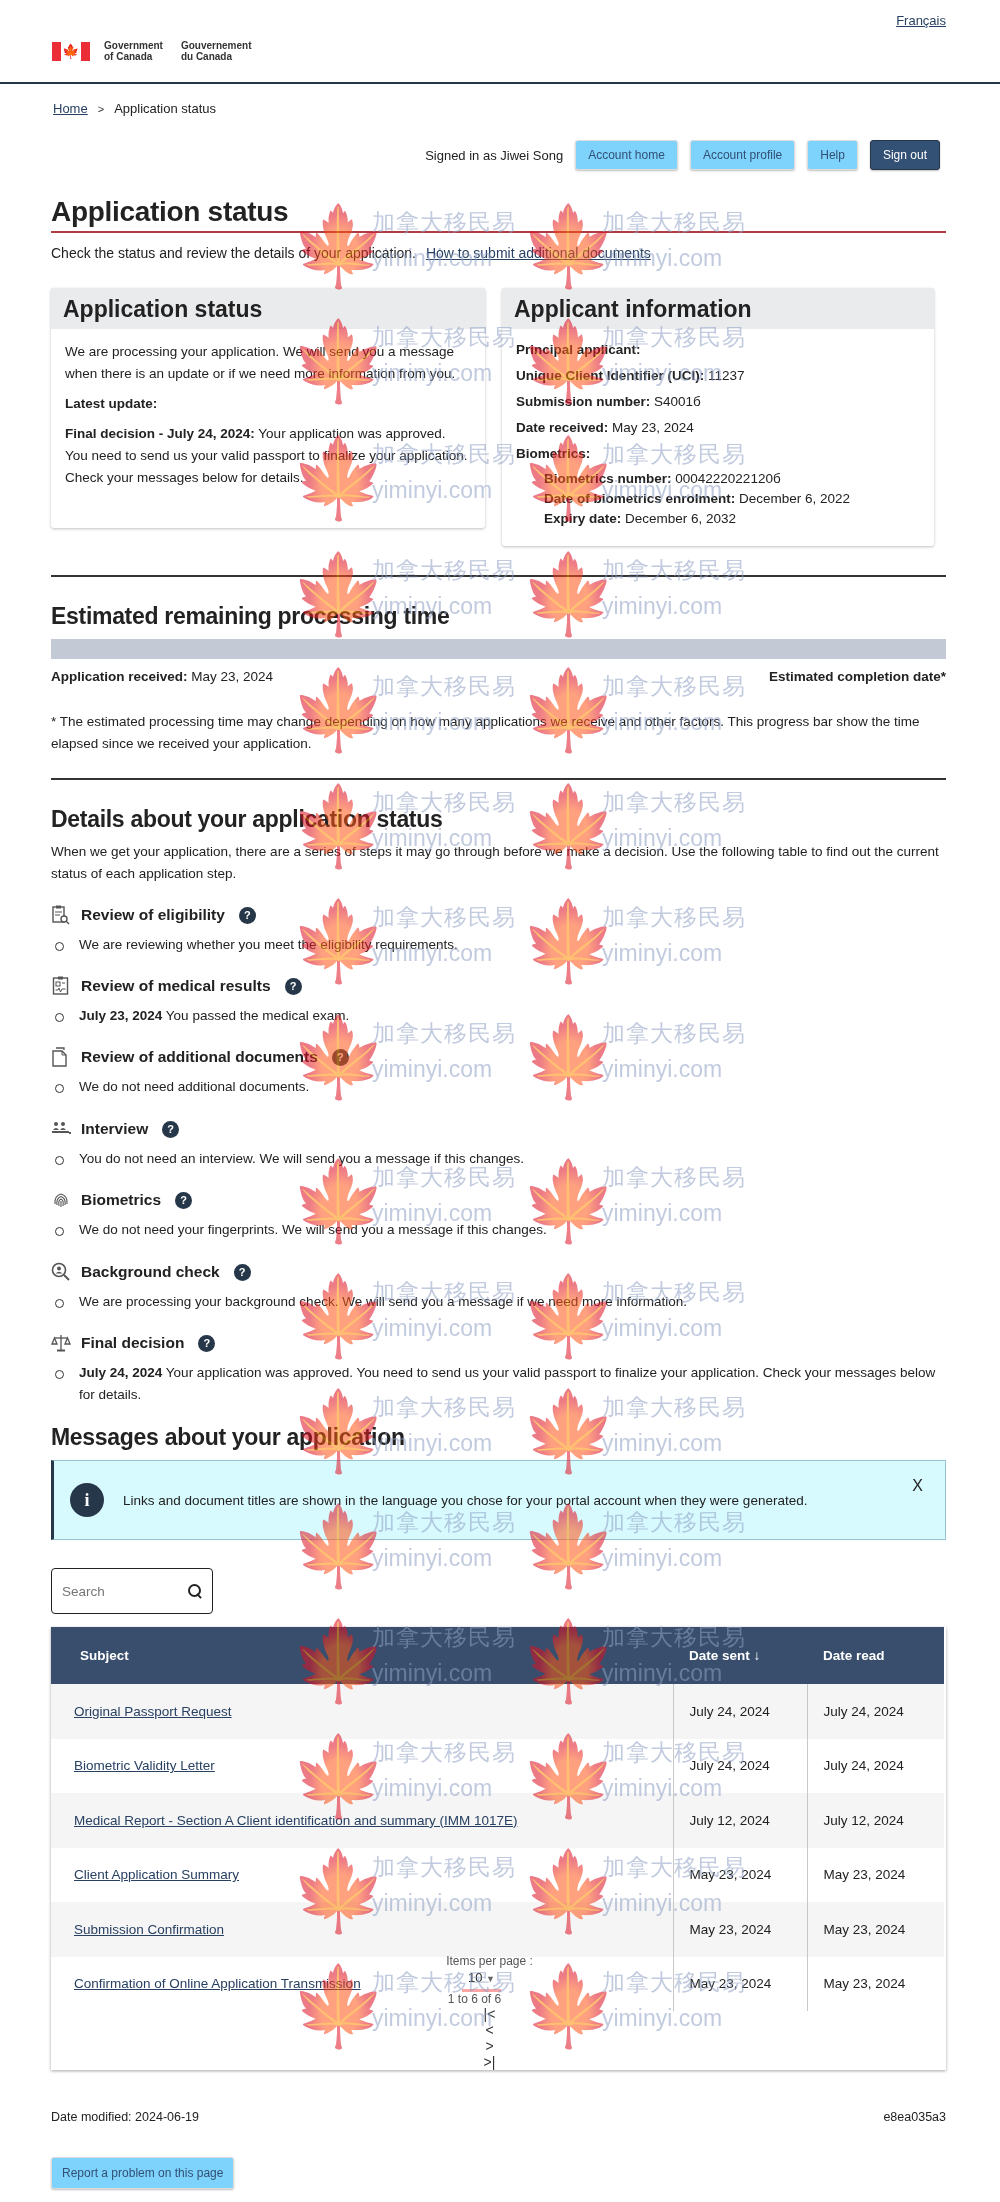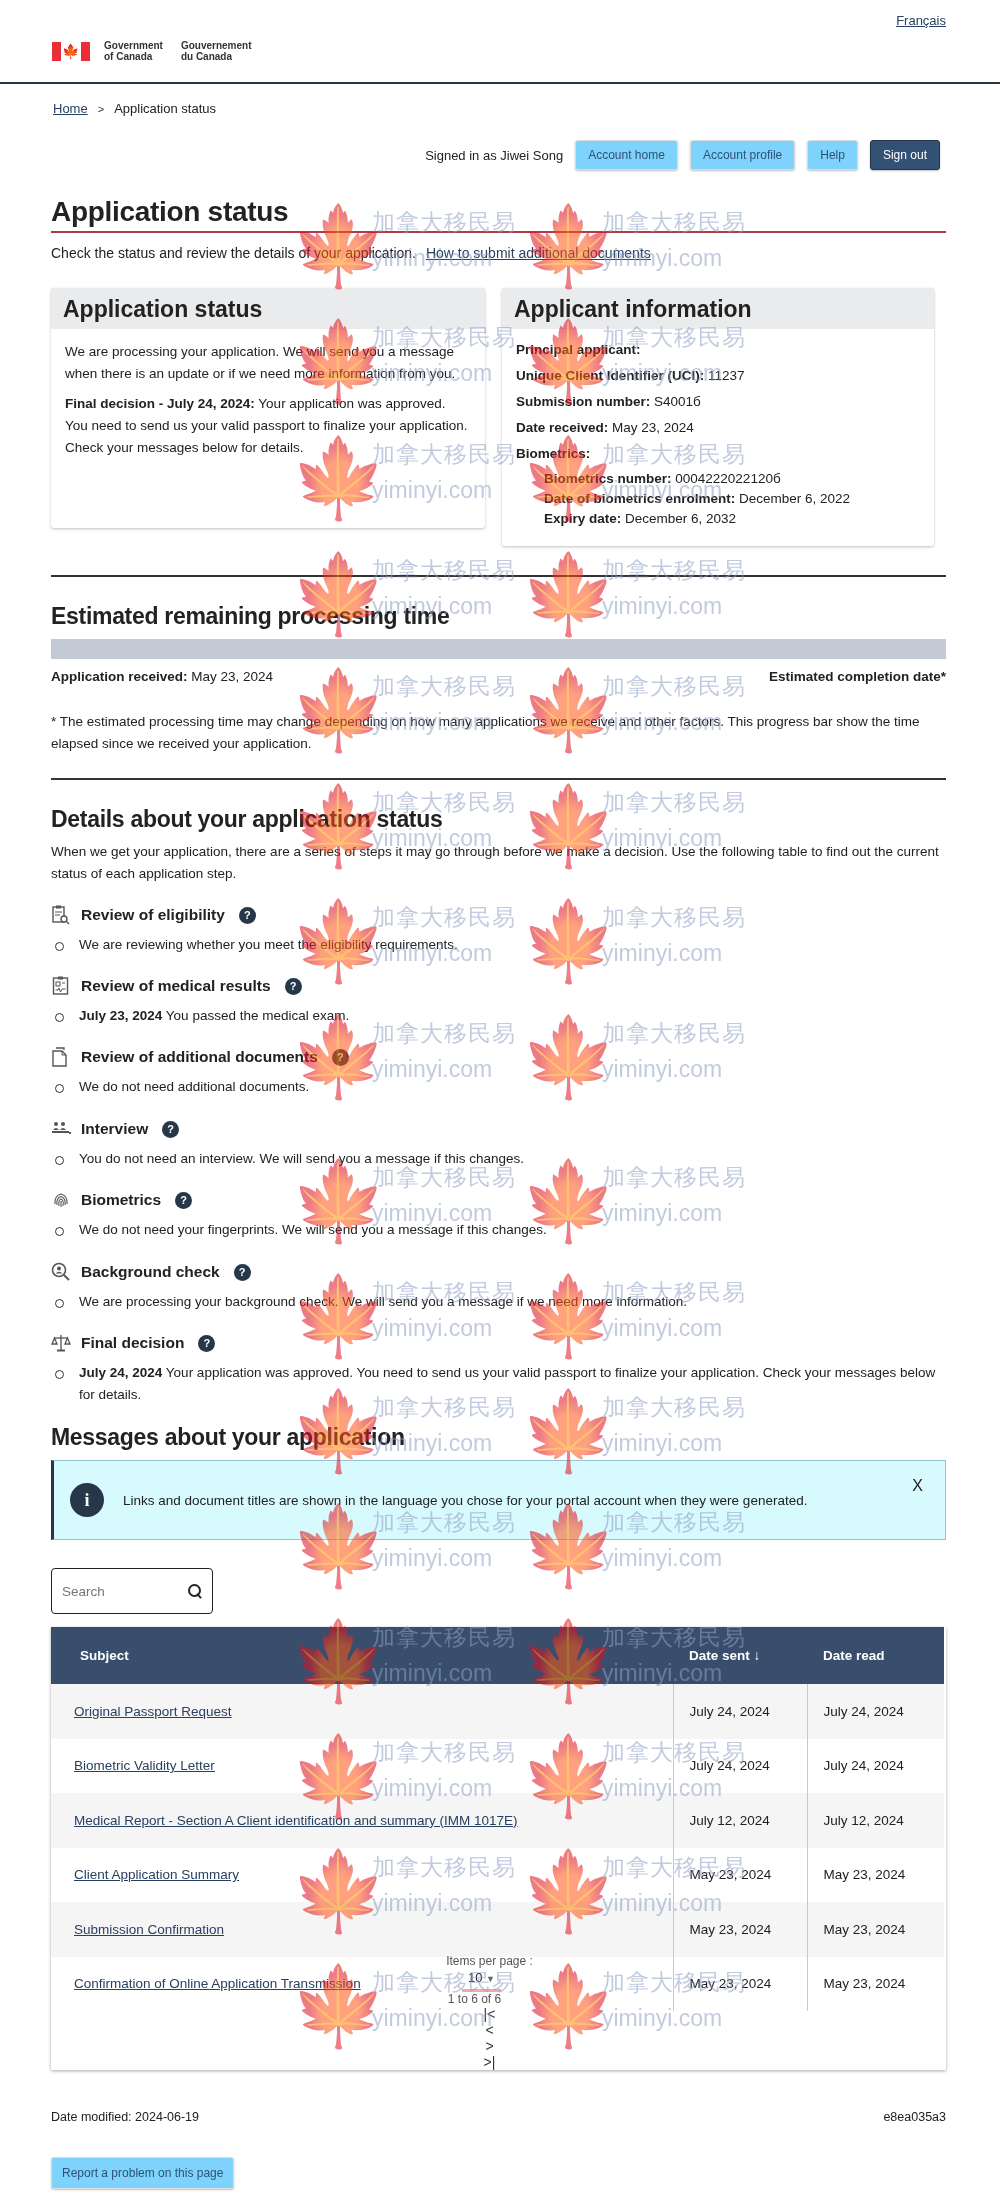--- a/index.html
+++ b/index.html
@@ -127,20 +127,21 @@
 <div class="title-rule"></div>
 <div class="intro">
   <span>Check the status and review the details of your application.</span>
   <a href="#">How to submit additional documents</a>
 </div>
 
 <section class="panel" style="left:51px; top:288px; width:434px; height:240px;">
   <div class="panel-head">Application status</div>
   <div class="panel-body">
     <p>We are processing your application. We will send you a message when there is an update or if we need more information from you.</p>
+    <p><b>Latest update:</b></p>
     <p><b>Final decision - July 24, 2024:</b> <span>Your application was approved. You need to send us your valid passport to finalize your application. Check your messages below for details.</span></p>
   </div>
 </section>
 
 <section class="panel" style="left:502px; top:288px; width:432px; height:258px;">
   <div class="panel-head">Applicant information</div>
   <div class="panel-body" style="padding-top:10px; line-height:21px;">
     <div class="info-line"><b>Principal applicant:</b></div>
     <div class="info-line"><b>Unique Client Identifier (UCI):</b> <span>11237</span></div>
     <div class="info-line"><b>Submission number:</b> <span>S4001б</span></div>

